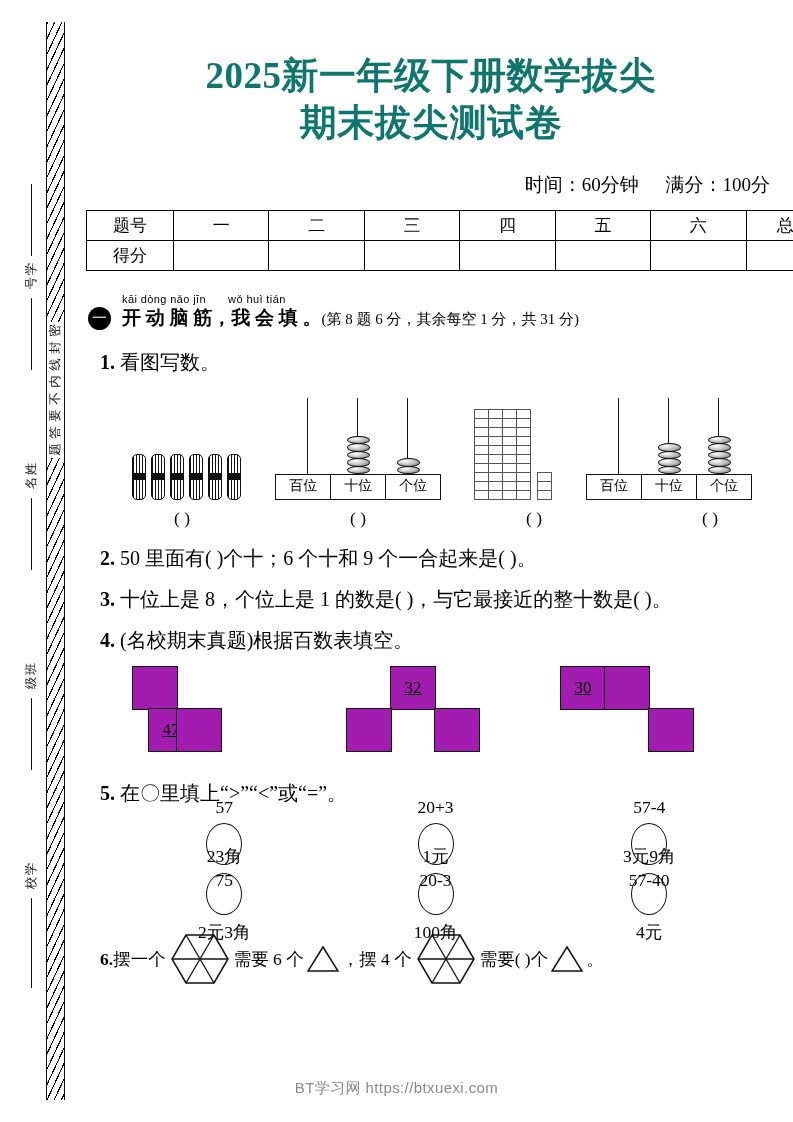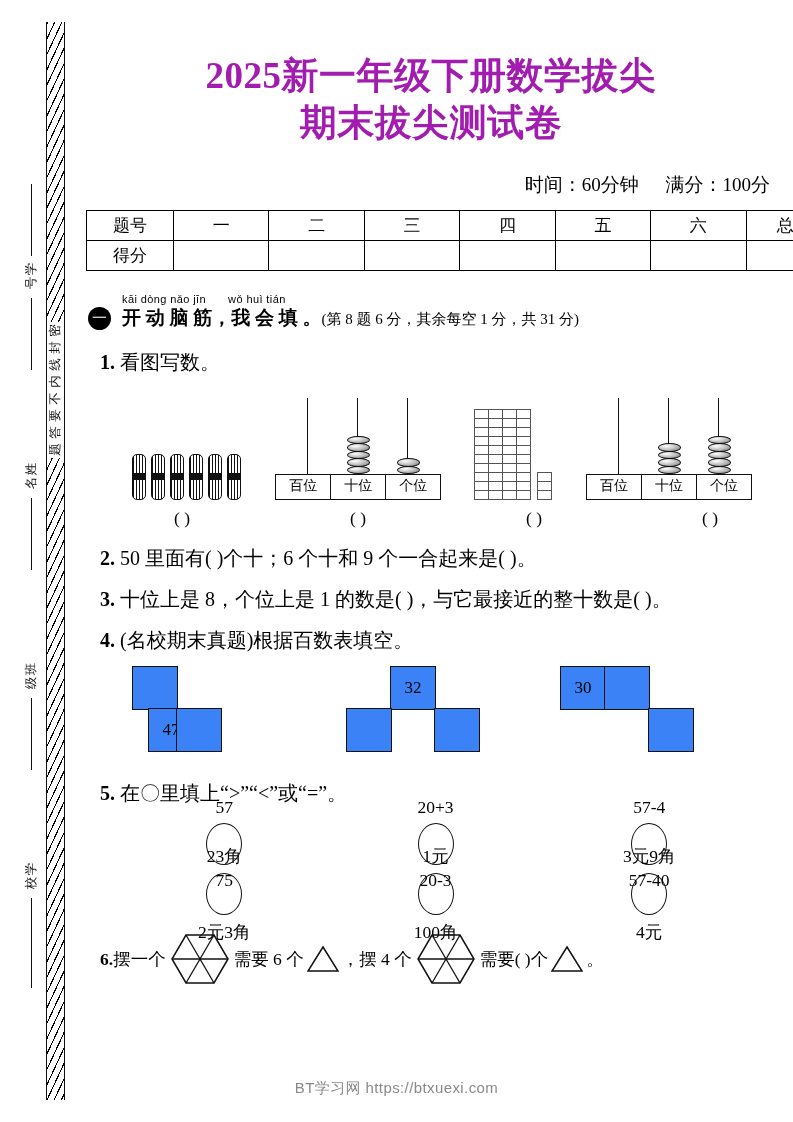--- a/index.html
+++ b/index.html
@@ -103,21 +103,21 @@
   .title-block {
     text-align: center;
     padding-top: 52px;
   }
   .title-line {
     font-family: "Liberation Serif", "DejaVu Serif", serif;
     font-weight: 700;
     font-size: 37px;
     line-height: 47px;
     letter-spacing: 0.5px;
-    color: #a21caf;
+    color: #0f766e;
   }
 
   
   .meta-row {
     margin-top: 26px;
     text-align: right;
     padding-right: 6px;
     font-size: 19px;
     font-family: "Liberation Serif", "DejaVu Serif", serif;
   }
@@ -282,22 +282,23 @@
     height: 98px;
   }
   .cellgrid { position: relative; width: 170px; height: 96px; }
   .cellgrid .cell {
     position: absolute;
     width: 44px; height: 42px;
     border: 1.3px solid #111;
     font-size: 17px;
     line-height: 42px;
     text-align: center;
-    background: #3b82f6;
-    font-family: "Liberation Serif", "DejaVu Serif", serif;
+    background: #a21caf;
+    font-family: "Liberation Serif", "DejaVu Serif", serif;
+    text-decoration: underline;
   }
 
   
   .q5-rows { margin-top: 14px; padding: 0 20px 0 34px; }
   .q5-row {
     display: flex;
     justify-content: space-between;
     align-items: center;
     height: 50px;
     font-size: 17.5px;

